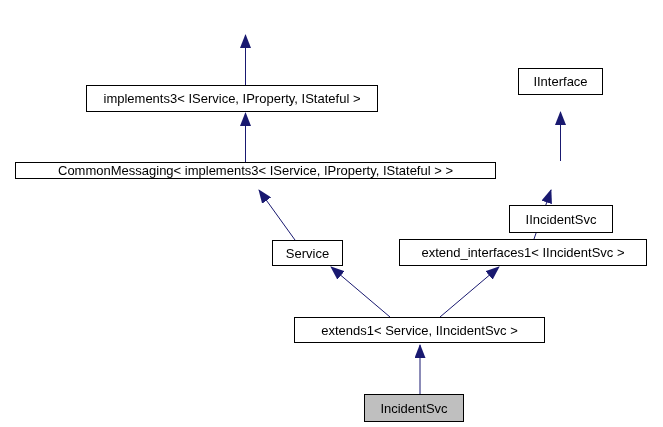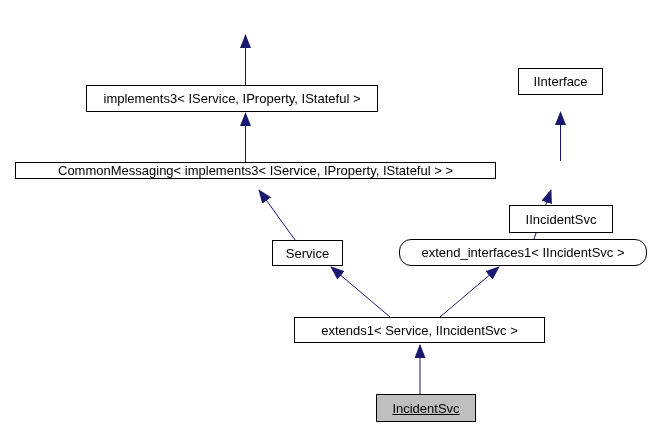--- a/index.html
+++ b/index.html
@@ -87,19 +87,19 @@
   <div class="node" style="left:86px; top:85px; width:292px; height:27px;">implements3&lt; IService, IProperty, IStateful &gt;</div>
 
   <div class="node" style="left:15px; top:162px; width:481px; height:17px;">CommonMessaging&lt; implements3&lt; IService, IProperty, IStateful &gt; &gt;</div>
 
   <div class="node" style="left:518px; top:68px; width:85px; height:27px;">IInterface</div>
 
   <div class="node" style="left:509px; top:161px; width:104px; height:28px;margin-top:44px;">IIncidentSvc</div>
 
   <div class="node" style="left:272px; top:240px; width:71px; height:26px;">Service</div>
 
-  <div class="node" style="left:399px; top:239px; width:248px; height:27px;border-radius:12px;">extend_interfaces1&lt; IIncidentSvc &gt;</div>
+  <div class="node" style="left:399px; top:239px; width:248px; height:27px;">extend_interfaces1&lt; IIncidentSvc &gt;</div>
 
   <div class="node" style="left:294px; top:317px; width:251px; height:26px;">extends1&lt; Service, IIncidentSvc &gt;</div>
 
-  <div class="node current" style="left:376px; top:394px; width:100px; height:28px;text-decoration:underline;">IncidentSvc</div>
+  <div class="node current" style="left:364px; top:394px; width:100px; height:28px;">IncidentSvc</div>
 
 </div>
 
 </body></html>

